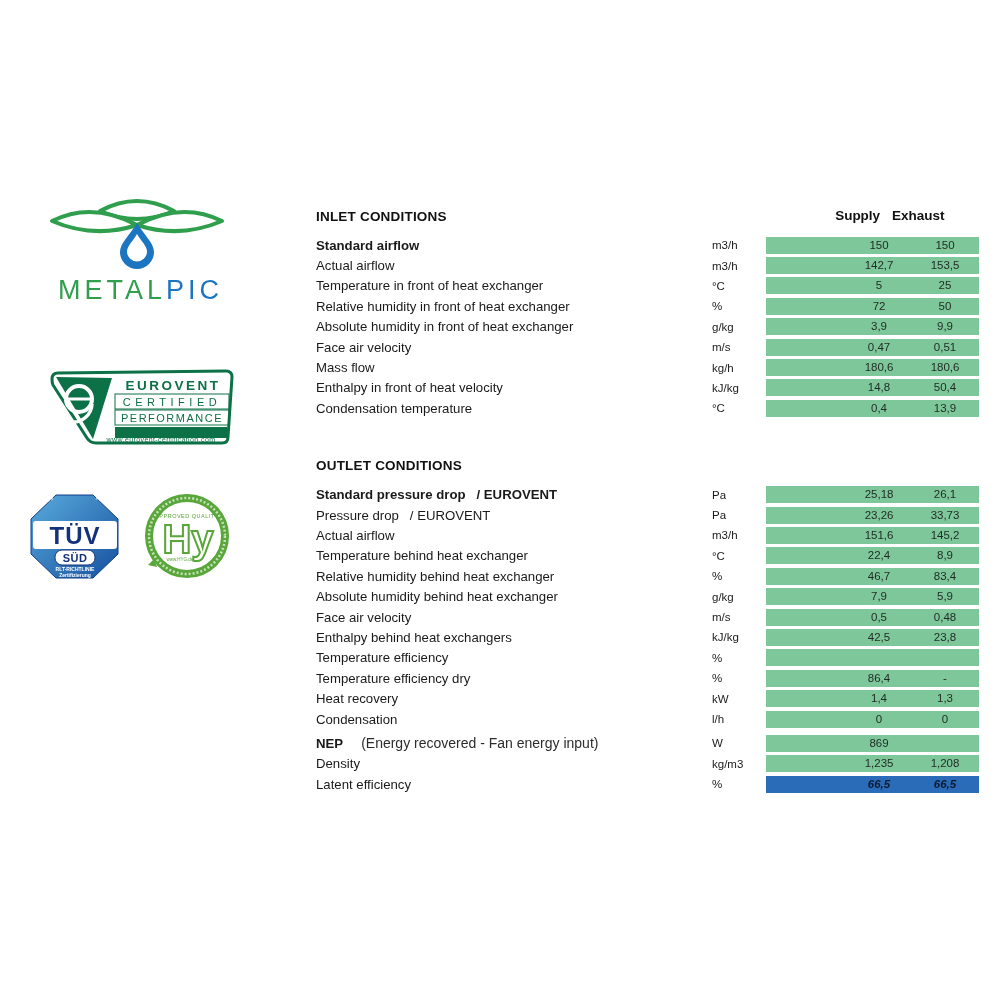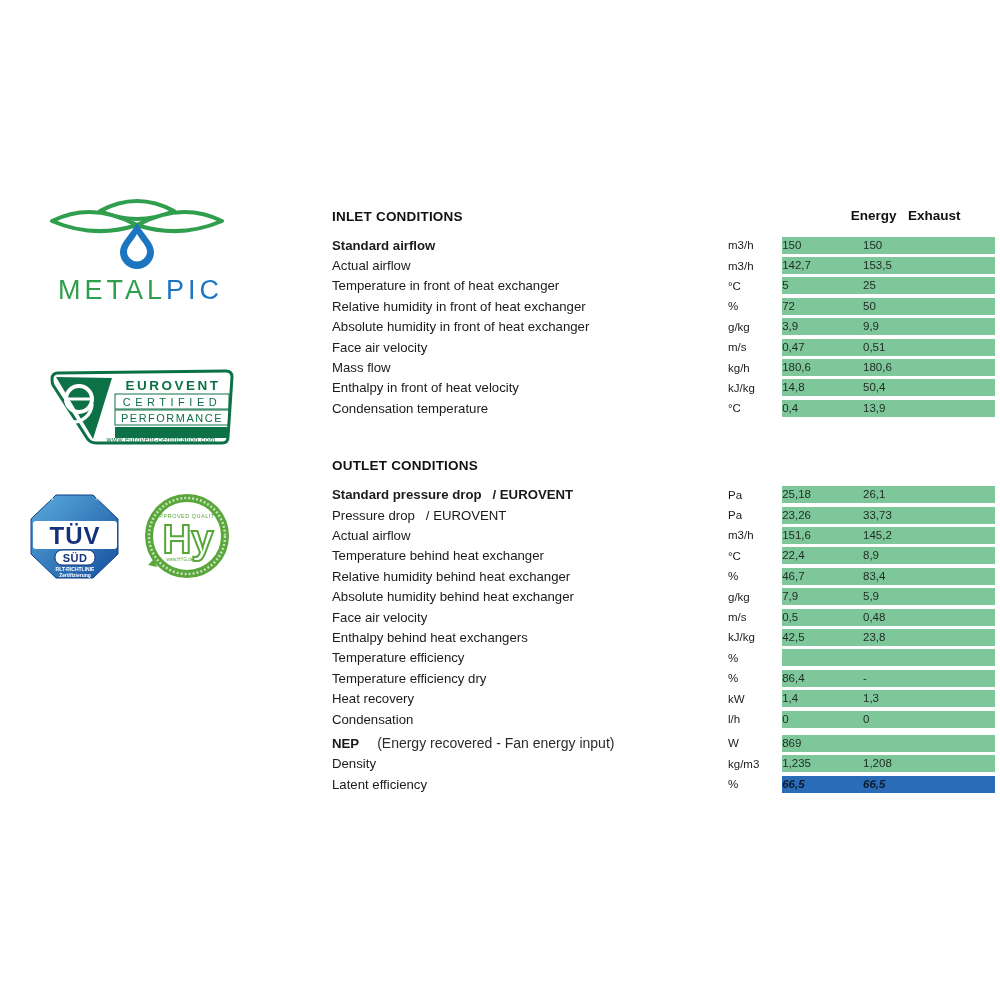--- a/index.html
+++ b/index.html
@@ -11,40 +11,40 @@
   .metalpic .wordmark{position:absolute;left:0;top:82px;width:185px;text-align:center;
         font-size:27px;letter-spacing:4px;font-weight:400;white-space:nowrap;}
   .metalpic .wm-metal{color:var(--mp-green);}
   .metalpic .wm-pic{color:var(--mp-blue);}
 
   .eurovent{position:absolute;left:40px;top:368px;width:196px;height:80px;}
   .tuv{position:absolute;left:30px;top:494px;width:90px;height:86px;}
   .hy{position:absolute;left:144px;top:491px;width:88px;height:92px;}
 
   
-  .tables{position:absolute;left:332px;top:205px;width:663px;}
+  .tables{position:absolute;left:316px;top:205px;width:663px;}
   .sect-head{display:flex;align-items:center;height:22px;}
   .sect-title{width:435px;font-weight:700;font-size:13.5px;letter-spacing:.2px;color:#111;}
   .shead-bar{position:relative;width:228px;height:22px;}
   .shead-bar span{position:absolute;top:0;height:22px;line-height:22px;text-align:center;
         font-weight:700;font-size:13.5px;color:#111;}
   .h-sup{left:0;width:76%;}
   .h-exh{left:38%;width:62%;}
 
   .rows{margin-top:8px;}
   .rows.outlet-rows{}
   .trow{display:flex;align-items:center;height:20.4px;}
   .tlabel{width:377px;font-size:13.2px;color:#1a1a1a;white-space:nowrap;}
   .tlabel.b{font-weight:700;}
   .tlabel .note{font-size:14px;font-weight:400;color:#2c2c2c;margin-left:18px;letter-spacing:0;}
   .tunit{width:58px;font-size:11.5px;color:#1a1a1a;padding-left:44px;}
   .tbar{position:relative;width:228px;height:17px;background:var(--cell-green);}
   .tbar.hl{background:var(--hl-blue);}
-  .tval{position:absolute;top:0;height:17px;line-height:17px;
-        font-size:11.5px;color:#1f2a24;}
+  .tval{position:absolute;top:0;height:17px;line-height:17px;text-align:center;
+        font-size:11.5px;color:#1f2a24;padding-left:32px;}
   .tval.sup{left:0;width:76%;}
   .tval.exh{left:38%;width:62%;}
   .tbar.hl .tval{font-weight:700;font-style:italic;color:#0c1a30;}
 
   .outlet-sect{margin-top:36px;}
 </style>
 </head>
 <body>
 
 <div class="page" style="--cell-green: #7ec79a; --hl-blue: #2a6cb8; --mp-green: #2f9e4d; --mp-blue: #1c75c0;">
@@ -114,21 +114,21 @@
     </svg>
   </div>
 
   <div class="tables">
 
     <section>
       <div class="sect-head">
         <span class="sect-title">INLET CONDITIONS</span>
         <span class="tunit"></span>
         <span class="shead-bar">
-          <span class="h-sup">Energy</span>
+          <span class="h-sup">Supply</span>
           <span class="h-exh">Exhaust</span>
         </span>
       </div>
       <div class="rows" id="inlet-rows">
   <div class="trow">
     <span class="tlabel b">Standard airflow</span>
     <span class="tunit">m3/h</span>
     <span class="tbar">
       <span class="tval sup">150</span>
       <span class="tval exh">150</span>

